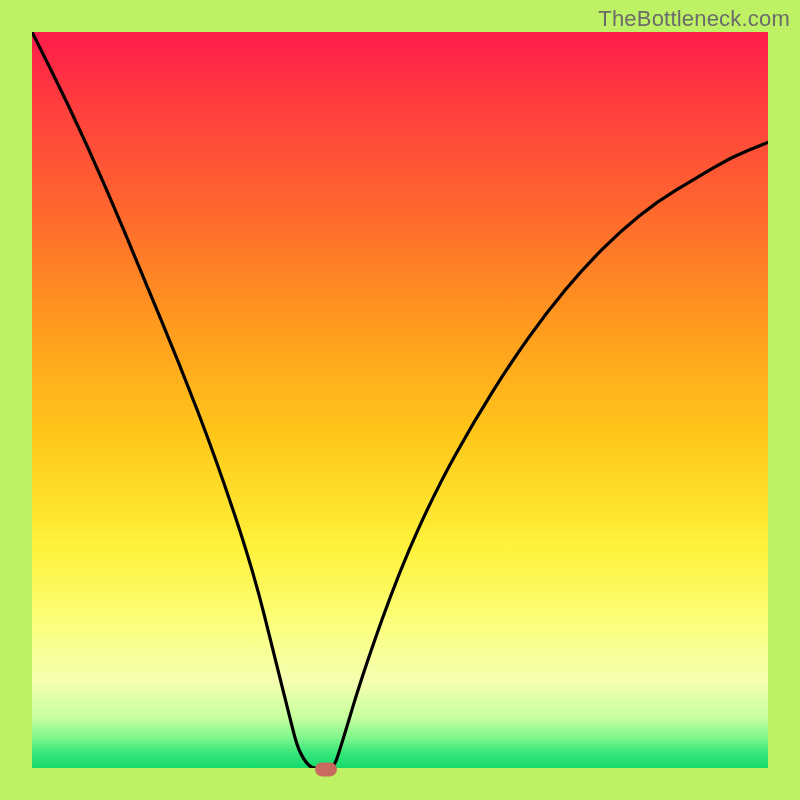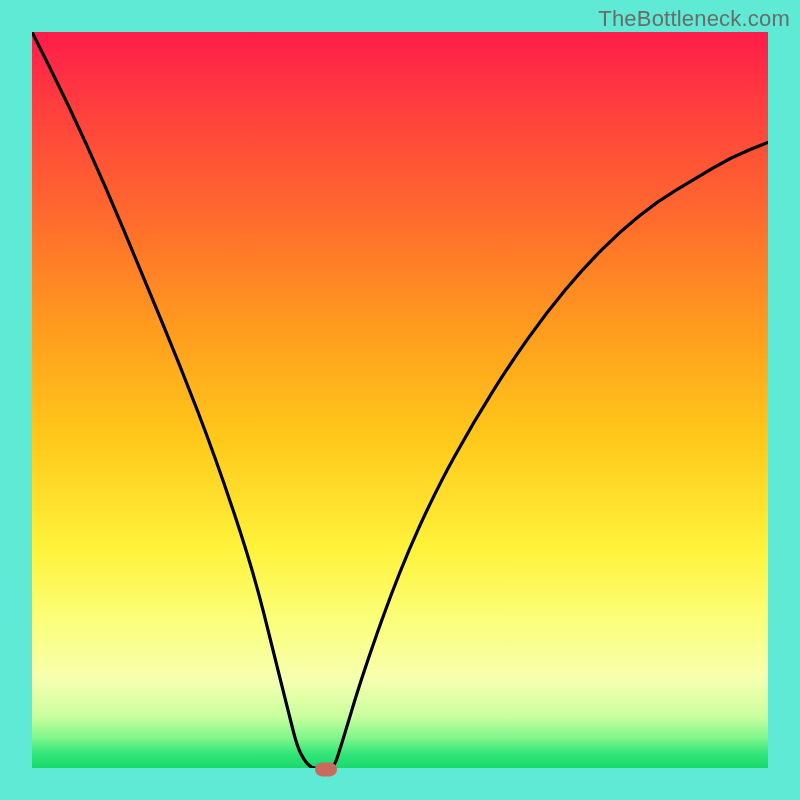--- a/index.html
+++ b/index.html
@@ -8,21 +8,21 @@
     width: 800px;
     height: 800px;
     background: #000;
     overflow: hidden;
     font-family: Arial, Helvetica, sans-serif;
   }
   .frame {
     position: relative;
     width: 800px;
     height: 800px;
-    background: #5eead4;
+    background: #bef264;
   }
   .plot {
     position: absolute;
     left: 32px;
     top: 32px;
     width: 736px;
     height: 736px;
     background: linear-gradient(
       to bottom,
       #ff1c4a 0%,

